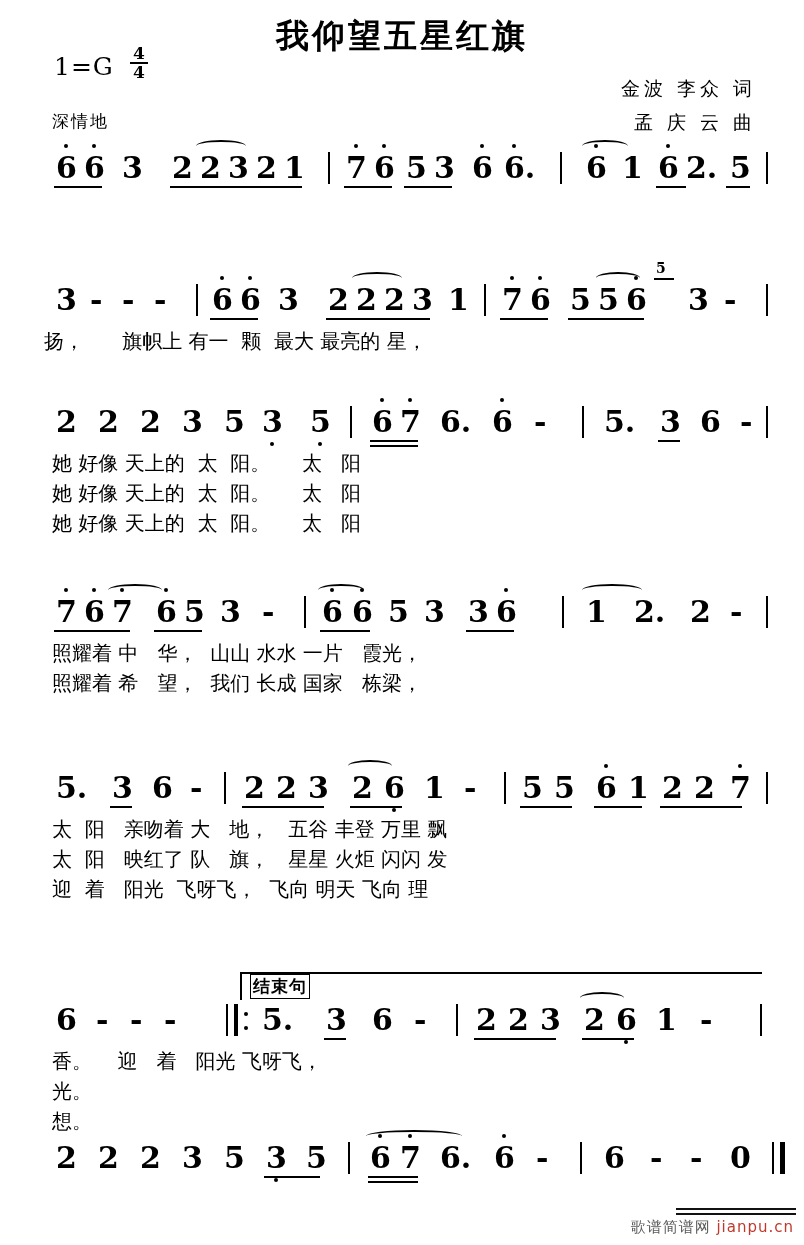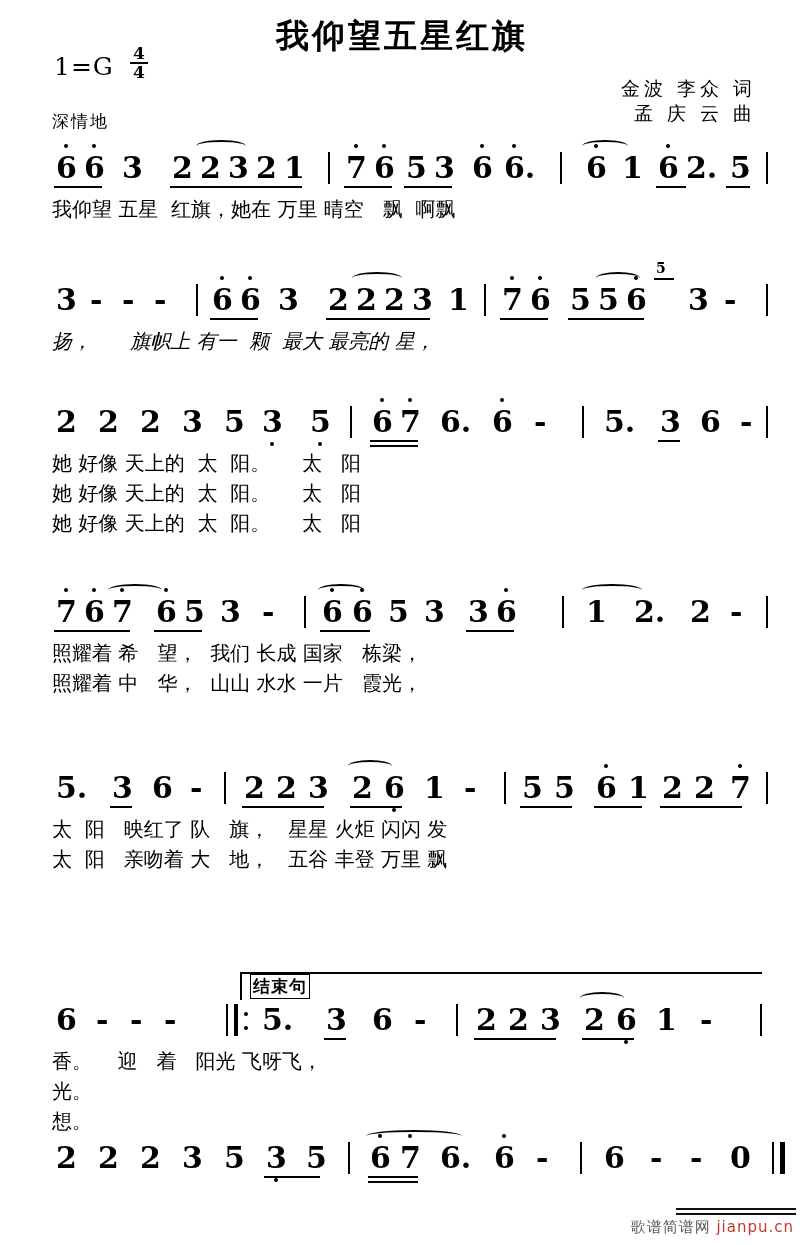--- a/index.html
+++ b/index.html
@@ -40,21 +40,21 @@
   .meter .bar{
     display:block;border-top:2px solid #000;width:18px;margin:1px auto;
   }
   .credit{
     position:absolute;right:48px;
     font-size:19px;
     letter-spacing:4px;
     font-family:"DejaVu Sans","Liberation Sans",sans-serif;
   }
   .credit.c1{top:76px;}
-  .credit.c2{top:101px;}
+  .credit.c2{top:110px;}
   .expr{
     position:absolute;left:52px;top:110px;
     font-size:17px;letter-spacing:2px;
   }
 
   
   .sys{position:absolute;left:0;width:804px;}
   .notes{
     position:relative;height:46px;
     font-family:"DejaVu Serif","Liberation Serif",serif;
@@ -142,23 +142,20 @@
 
       <span class="n" style="left:586px;">6</span><span class="dot" style="left:594px;top:-6px;"></span>
       <span class="n" style="left:622px;">1</span>
       <span class="n" style="left:658px;">6</span><span class="dot" style="left:666px;top:-6px;"></span>
       <span class="n" style="left:686px;">2.</span>
       <span class="n" style="left:730px;">5</span>
       <div class="beam1" style="left:656px;top:36px;width:30px;"></div>
       <div class="beam1" style="left:726px;top:36px;width:24px;"></div>
       <div class="slur" style="left:582px;top:-10px;width:46px;"></div>
       <div class="barline" style="left:766px;"></div>
-    </div>
-    <div class="lyr">
-      <span class="w" style="left:52px;">我仰望 五星  红旗，她在 万里 晴空   飘  啊飘</span>
     </div>
   </div>
 
   <div class="sys" style="top:282px;">
     <div class="notes">
       <span class="n" style="left:56px;">3</span>
       <span class="n" style="left:90px;">-</span><span class="n" style="left:122px;">-</span><span class="n" style="left:154px;">-</span>
       <div class="barline" style="left:196px;"></div>
 
       <span class="n" style="left:212px;">6</span><span class="dot" style="left:220px;top:-6px;"></span>
@@ -179,21 +176,21 @@
       <span class="n" style="left:688px;">3</span>
       <span class="n" style="left:724px;">-</span>
       <div class="beam1" style="left:500px;top:36px;width:48px;"></div>
       <div class="beam1" style="left:568px;top:36px;width:76px;"></div>
       <div class="slur" style="left:596px;top:-10px;width:44px;"></div>
       <span class="n" style="left:656px;top:-22px;font-size:14px;">5</span>
       <div class="rpt-line" style="left:654px;top:-4px;width:20px;height:2px;"></div>
       <div class="barline" style="left:766px;"></div>
     </div>
     <div class="lyr">
-      <span class="w" style="left:52px;font-style:italic;">扬，      旗帜上 有一  颗  最大 最亮的 星，</span>
+      <span class="w" style="left:44px;">扬，      旗帜上 有一  颗  最大 最亮的 星，</span>
     </div>
   </div>
 
   <div class="sys" style="top:404px;">
     <div class="notes">
       <span class="n" style="left:56px;">2</span>
       <span class="n" style="left:98px;">2</span>
       <span class="n" style="left:140px;">2</span>
       <span class="n" style="left:182px;">3</span>
       <span class="n" style="left:224px;">5</span>
@@ -254,24 +251,24 @@
       <div class="barline" style="left:562px;"></div>
 
       <span class="n" style="left:586px;">1</span>
       <span class="n" style="left:634px;">2.</span>
       <span class="n" style="left:690px;">2</span>
       <span class="n" style="left:730px;">-</span>
       <div class="slur" style="left:582px;top:-10px;width:60px;"></div>
       <div class="barline" style="left:766px;"></div>
     </div>
     <div class="lyr">
+      <span class="w" style="left:52px;">照耀着 中   华，  山山 水水 一片   霞光，</span>
+    </div>
+    <div class="lyr">
       <span class="w" style="left:52px;">照耀着 希   望，  我们 长成 国家   栋梁，</span>
-    </div>
-    <div class="lyr">
-      <span class="w" style="left:52px;">照耀着 中   华，  山山 水水 一片   霞光，</span>
     </div>
   </div>
 
   <div class="sys" style="top:770px;">
     <div class="notes">
       <span class="n" style="left:56px;">5.</span>
       <span class="n" style="left:112px;">3</span>
       <span class="n" style="left:152px;">6</span>
       <span class="n" style="left:190px;">-</span>
       <div class="beam1" style="left:110px;top:36px;width:22px;"></div>
@@ -295,24 +292,27 @@
       <span class="n" style="left:628px;">1</span>
       <span class="n" style="left:662px;">2</span>
       <span class="n" style="left:694px;">2</span>
       <span class="n" style="left:730px;">7</span><span class="dot" style="left:738px;top:-6px;"></span>
       <div class="beam1" style="left:520px;top:36px;width:52px;"></div>
       <div class="beam1" style="left:594px;top:36px;width:48px;"></div>
       <div class="beam1" style="left:660px;top:36px;width:82px;"></div>
       <div class="barline" style="left:766px;"></div>
     </div>
     <div class="lyr">
+      <span class="w" style="left:52px;">太  阳   亲吻着 大   地，   五谷 丰登 万里 飘</span>
+    </div>
+    <div class="lyr">
       <span class="w" style="left:52px;">太  阳   映红了 队   旗，   星星 火炬 闪闪 发</span>
     </div>
     <div class="lyr">
-      <span class="w" style="left:52px;">太  阳   亲吻着 大   地，   五谷 丰登 万里 飘</span>
+      <span class="w" style="left:52px;">迎  着   阳光  飞呀飞，  飞向 明天 飞向 理</span>
     </div>
   </div>
 
   <div class="sys" style="top:960px;">
     <div class="endbox" style="left:240px;top:12px;width:520px;height:26px;border-right:0;border-bottom:0;"></div>
     <div class="endlabel" style="left:250px;top:14px;">结束句</div>
 
     <div class="notes" style="margin-top:42px;">
       <span class="n" style="left:56px;">6</span>
       <span class="n" style="left:96px;">-</span><span class="n" style="left:130px;">-</span><span class="n" style="left:164px;">-</span>

